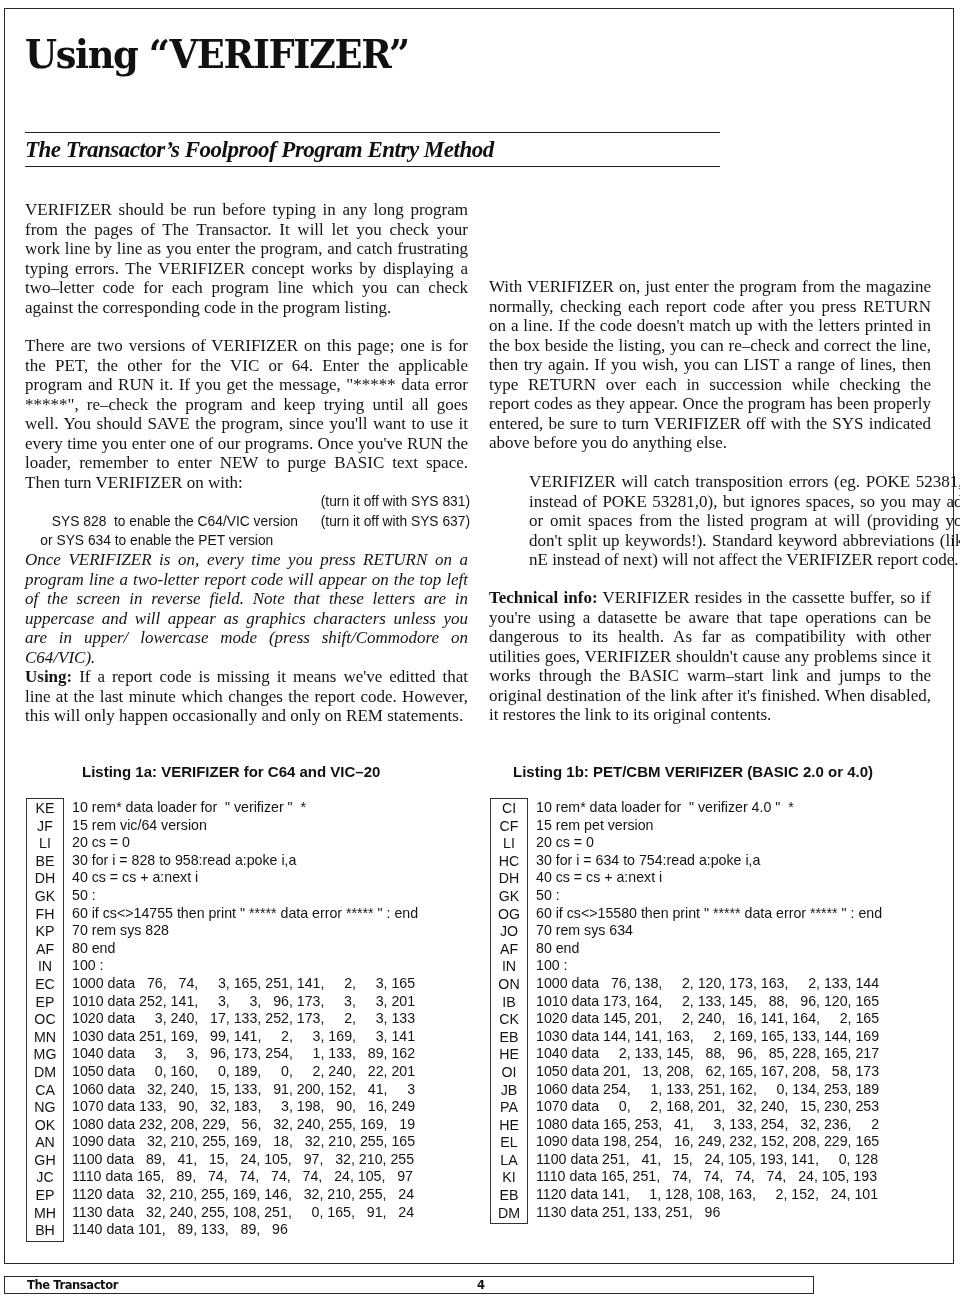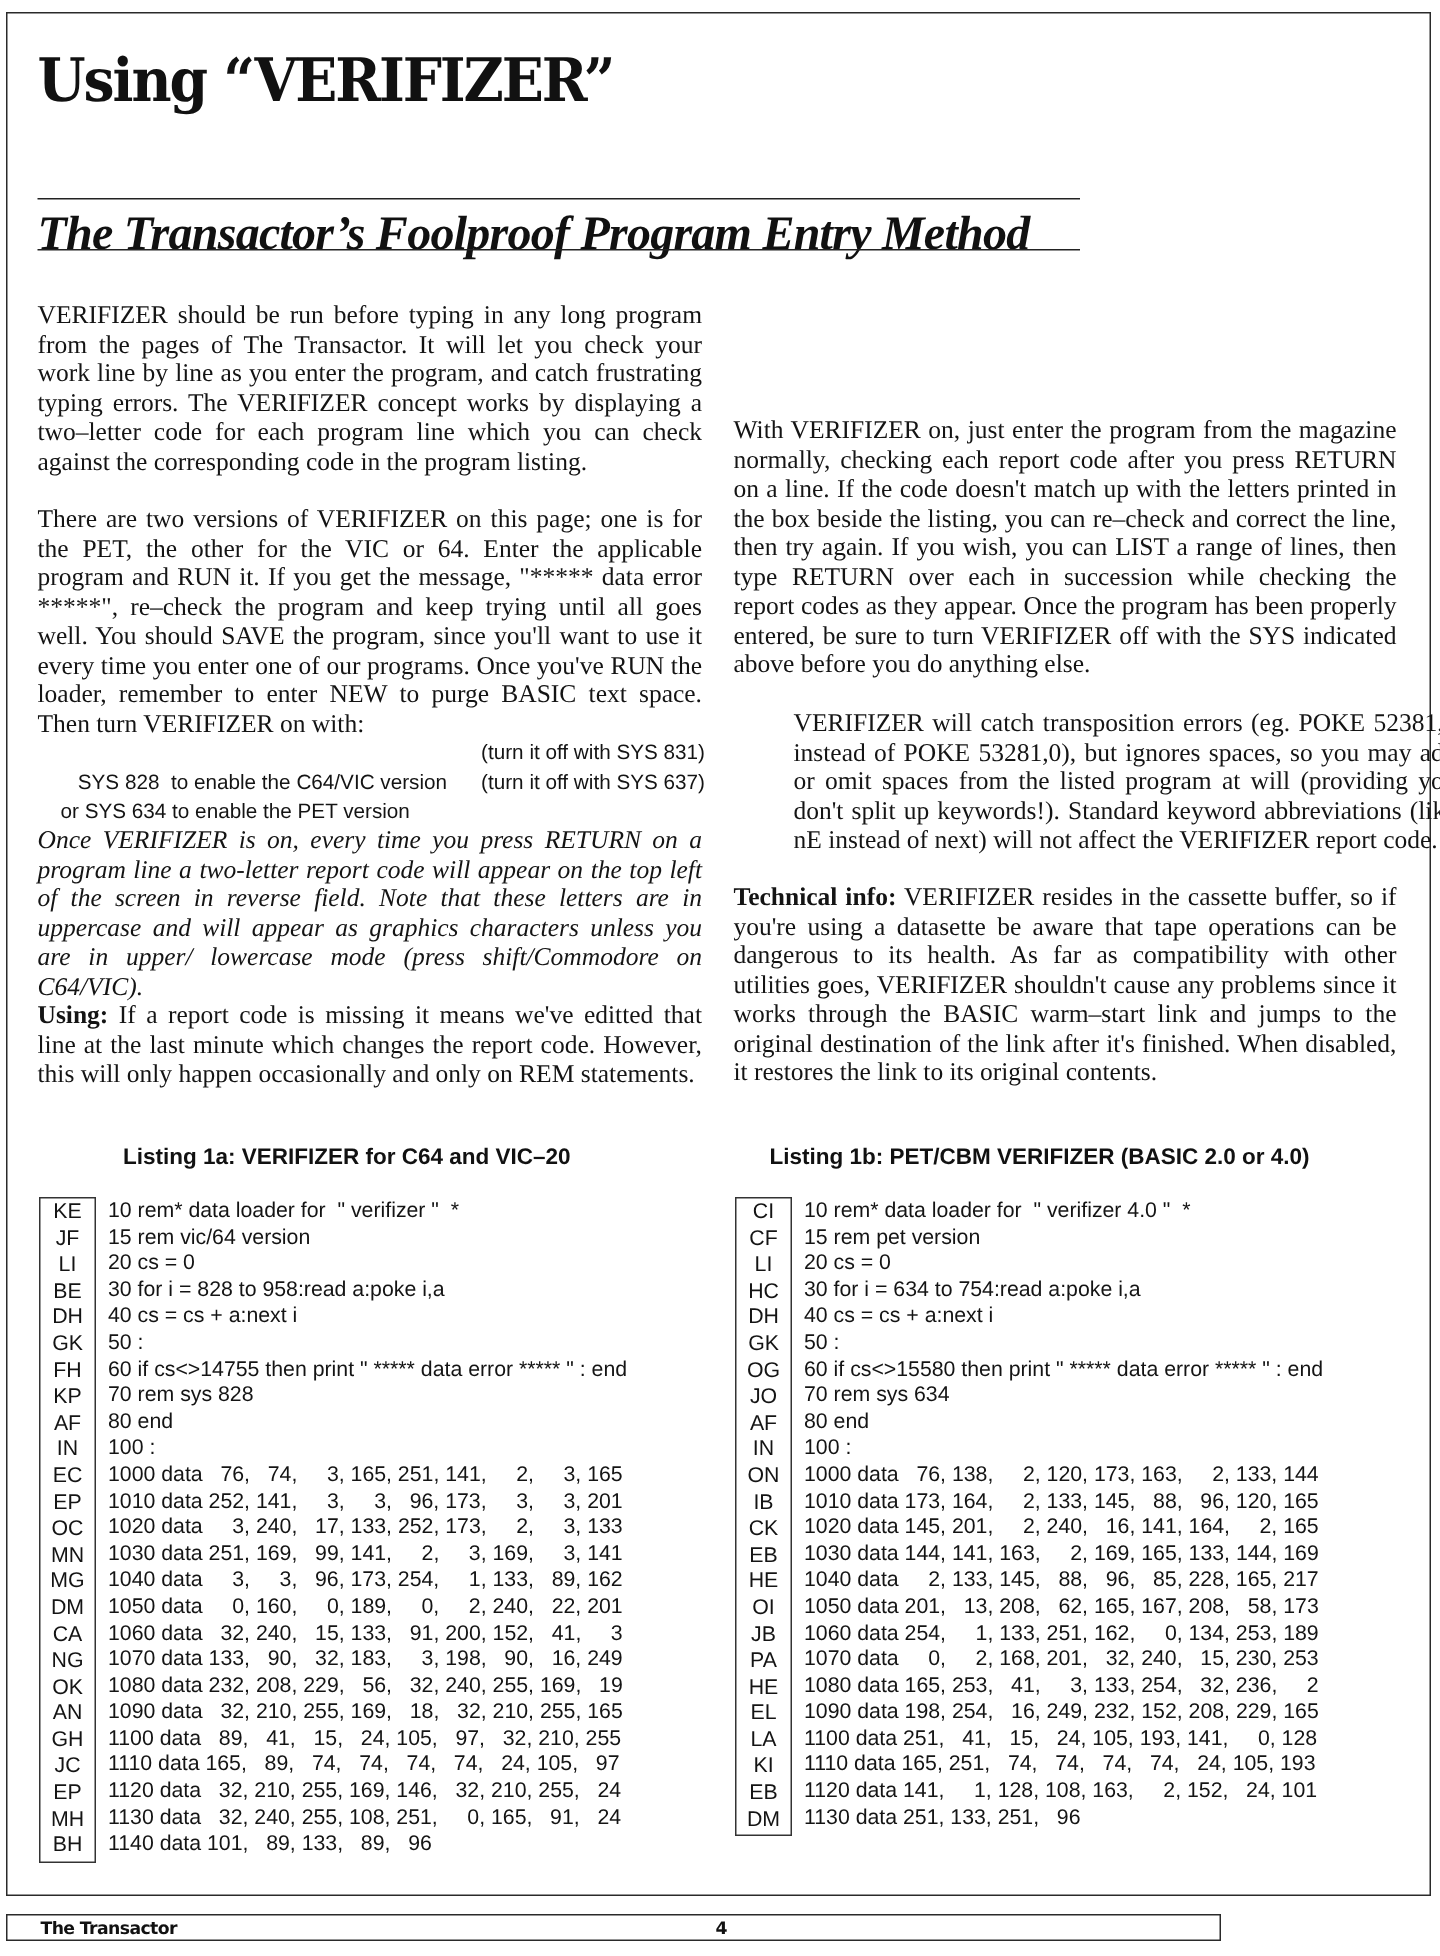--- a/index.html
+++ b/index.html
@@ -11,21 +11,21 @@
     border: 1.5px solid #2a2a2a;
   }
   .title {
     position: absolute; left: 25px; top: 30px;
     font-family: "DejaVu Serif", serif; font-weight: bold; font-size: 40px;
     letter-spacing: -1.5px; color: #111; transform: scaleX(0.92); transform-origin: left;
   }
   .subtitle-rule-top { position: absolute; left: 25px; top: 132px; width: 695px; border-top: 1.5px solid #222; }
   .subtitle {
     position: absolute; left: 25px; top: 137px;
-    font-family: "Liberation Serif", serif; font-style: italic; font-size: 32px; color: #111;
+    font-family: "Liberation Serif", serif; font-style: italic; font-size: 23px; color: #111;
     letter-spacing: -0.5px;
   }
   .subtitle-rule-bottom { position: absolute; left: 25px; top: 166px; width: 695px; border-top: 1.5px solid #222; }
 
   .para {
     position: absolute; font-size: 17px; line-height: 19.5px; text-align: justify; color: #141414;
   }
   .para b { font-weight: bold; }
   .left-col { left: 25px; width: 443px; }
   .right-col { left: 489px; width: 442px; }

